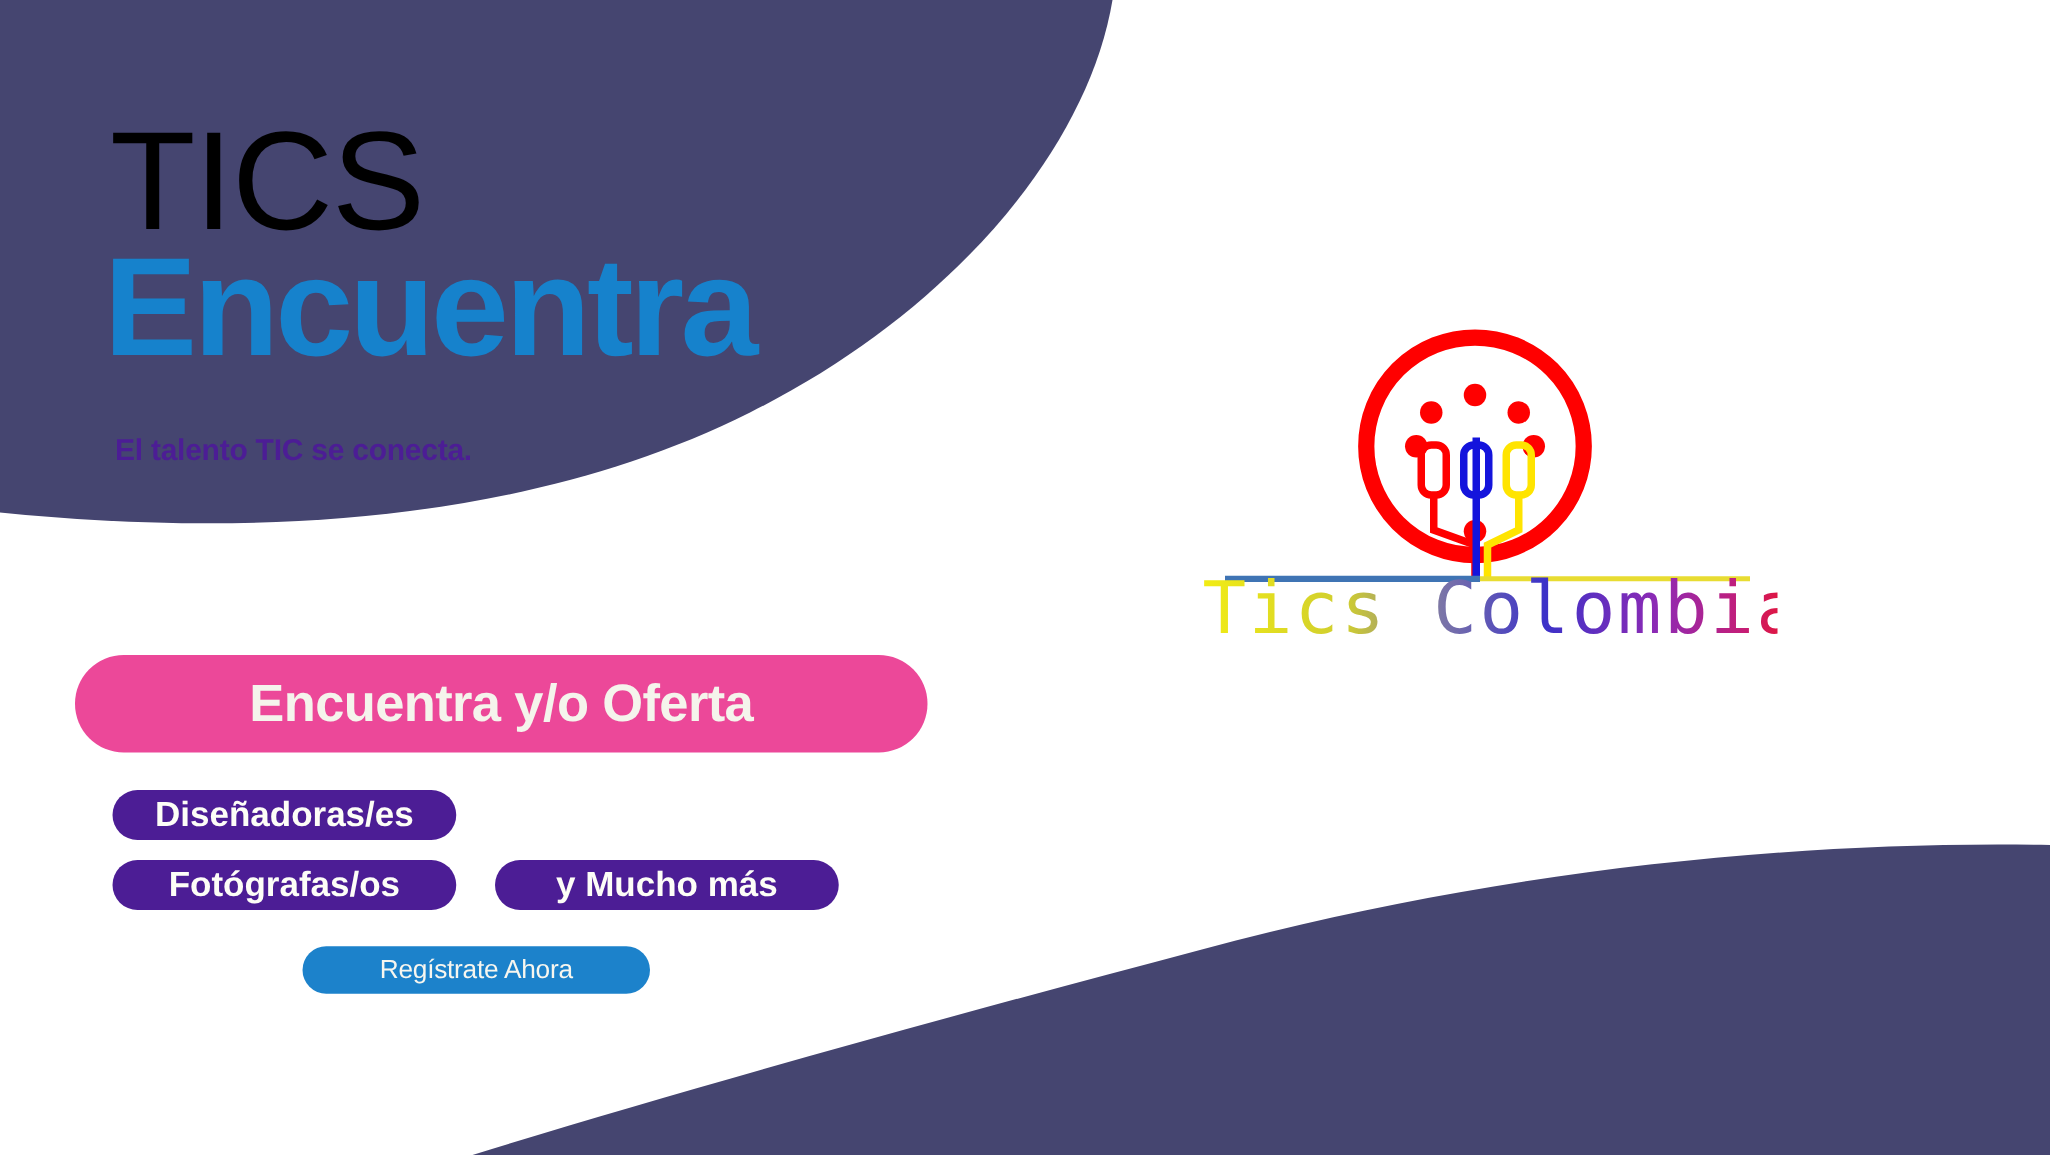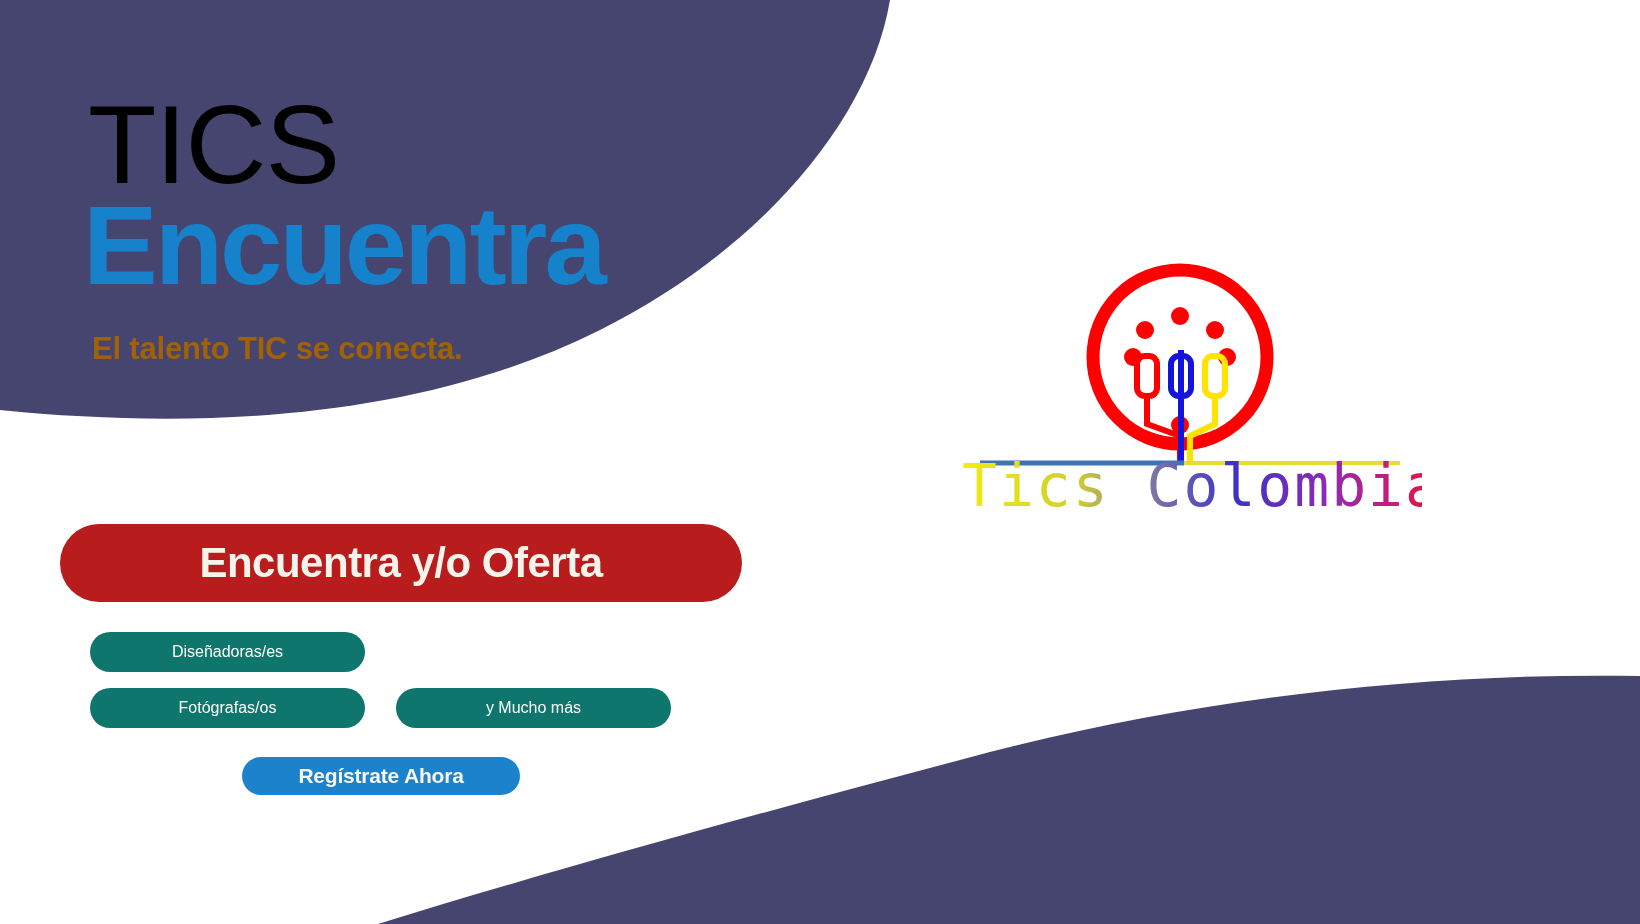--- a/index.html
+++ b/index.html
@@ -48,54 +48,54 @@
   .line-colombia {
     font-size:112px;
     font-weight:bold;
     line-height:0.94;
     letter-spacing:-3px;
     margin-top:-4px;
     margin-left:-5px;
     color:#1682cc;
   }
   .tagline {
-    margin-top:32px;
+    margin-top:48px;
     margin-left:4px;
-    font-size:31px;
+    font-size:24px;
     font-weight:bold;
     letter-spacing:-0.2px;
-    color:#a16207;
+    color:#4c1d95;
   }
 
   
   .cta-primary {
     position:absolute;
     left:60px; top:524px;
     width:682px; height:78px;
     border:none;
     border-radius:39px;
-    background:#b91c1c;
+    background:#ec4899;
     color:#f5f4ec;
     font-family:"Liberation Sans", sans-serif;
     font-size:42px;
     font-weight:bold;
     letter-spacing:-0.5px;
     cursor:pointer;
     display:flex; align-items:center; justify-content:center;
   }
 
   
   .tag {
     position:absolute;
     height:40px;
     border-radius:20px;
-    background:#0f766e;
+    background:#4c1d95;
     color:#fdfdf7;
-    font-size:16px;
-    font-weight:400;
+    font-size:28px;
+    font-weight:700;
     display:flex; align-items:center; justify-content:center;
     cursor:pointer;
     border:none;
     font-family:"Liberation Sans", sans-serif;
   }
   .tag-0 { left:90px;  top:632px; width:275px; }
   .tag-1 { left:396px; top:632px; width:275px; }
   .tag-2 { left:90px;  top:688px; width:275px; }
   .tag-3 { left:396px; top:688px; width:275px; }
 
@@ -103,21 +103,21 @@
   .cta-secondary {
     position:absolute;
     left:242px; top:757px;
     width:278px; height:38px;
     border:none;
     border-radius:19px;
     background:#1c82cb;
     color:#f7f6ef;
     font-family:"Liberation Sans", sans-serif;
     font-size:21px;
-    font-weight:bold;
+    font-weight:normal;
     letter-spacing:-0.2px;
     cursor:pointer;
     display:flex; align-items:center; justify-content:center;
   }
 
   
   .logo {
     position:absolute;
     left:952px; top:238px;
     width:470px; height:270px;

